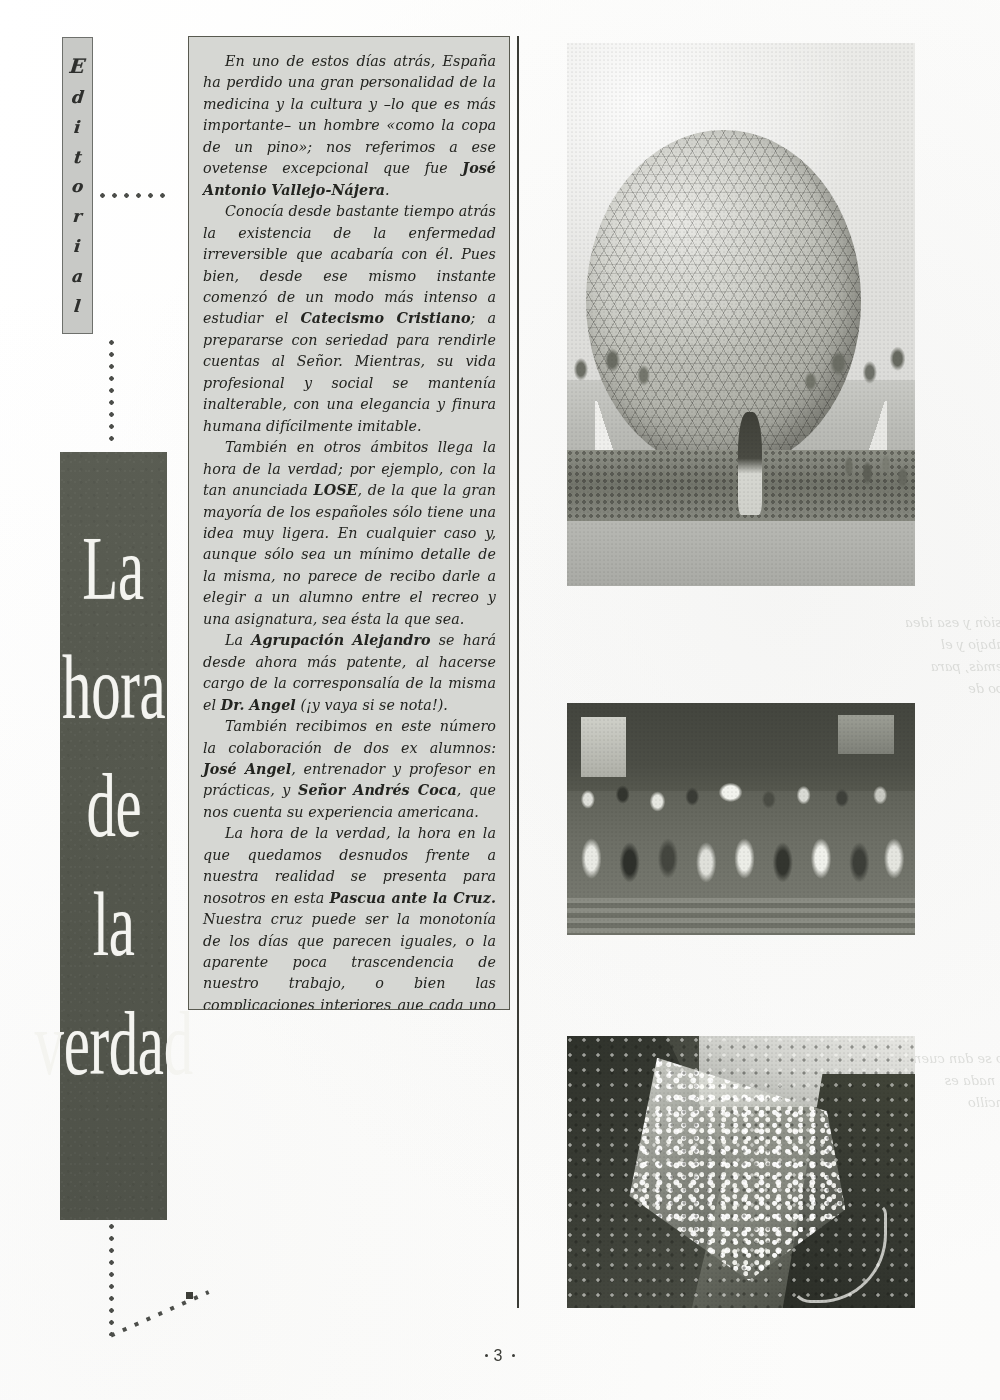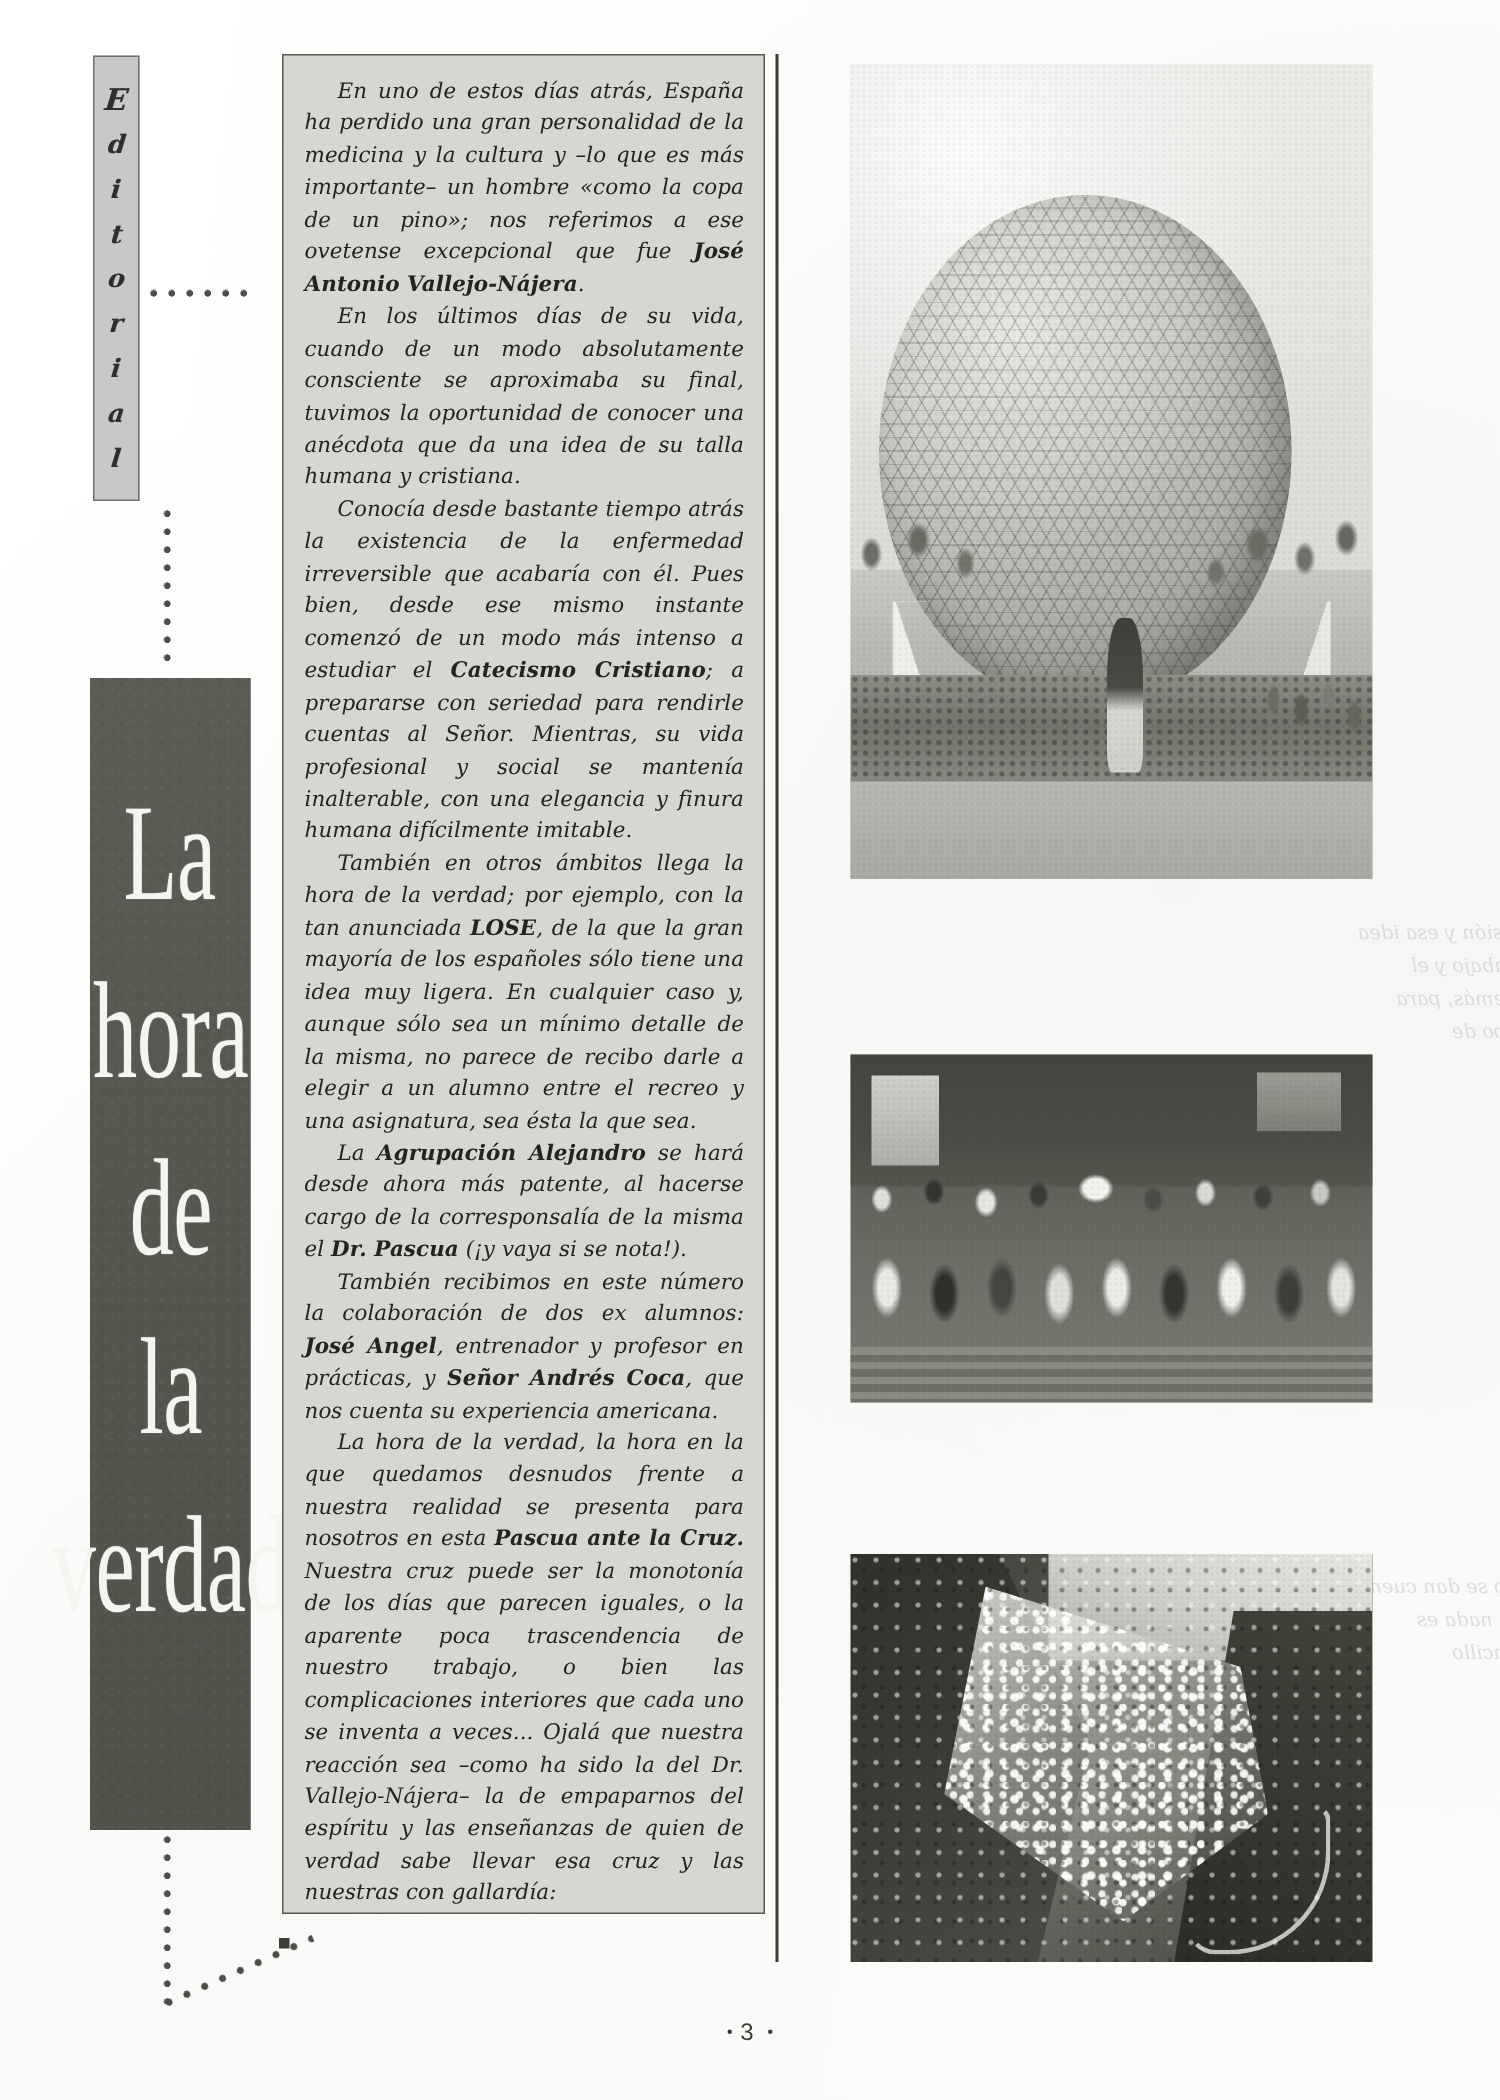--- a/index.html
+++ b/index.html
@@ -121,21 +121,21 @@
   #title-block .t3 { font-size: 92px; margin-bottom: 34px; }
   #title-block .t4 { font-size: 92px; margin-bottom: 34px; }
   #title-block .t5 { font-size: 92px; }
 
   
   #text-column {
     position: absolute;
     left: 188px;
     top: 36px;
     width: 322px;
-    height: 1240px;
+    height: 974px;
     background: #d6d7d3;
     border: 1.6px solid #58594f;
     box-sizing: border-box;
     padding: 14px 13px 10px 14px;
     overflow: hidden;
   }
   #text-column .body {
     font-family: "DejaVu Serif", serif;
     font-style: italic;
     font-size: 14.3px;
@@ -434,24 +434,23 @@
     <div class="tline t1">La</div>
     <div class="tline t2">hora</div>
     <div class="tline t3">de</div>
     <div class="tline t4">la</div>
     <div class="tline t5">verdad</div>
   </div>
 
   <div id="text-column">
     <div class="body">
       <p>En uno de estos días atrás, España ha perdido una gran personalidad de la medicina y la cultura y –lo que es más importante– un hombre «como la copa de un pino»; nos referimos a ese ovetense excepcional que fue <b>José Antonio Vallejo-Nájera</b>.</p>
-      <p>En los últimos días de su vida, cuando de un modo absolutamente consciente se aproximaba su final, tuvimos la oportunidad de conocer una anécdota que da una idea de su talla humana y cristiana.</p>
       <p>Conocía desde bastante tiempo atrás la existencia de la enfermedad irreversible que acabaría con él. Pues bien, desde ese mismo instante comenzó de un modo más intenso a estudiar el <b>Catecismo Cristiano</b>; a prepararse con seriedad para rendirle cuentas al Señor. Mientras, su vida profesional y social se mantenía inalterable, con una elegancia y finura humana difícilmente imitable.</p>
       <p>También en otros ámbitos llega la hora de la verdad; por ejemplo, con la tan anunciada <b>LOSE</b>, de la que la gran mayoría de los españoles sólo tiene una idea muy ligera. En cualquier caso y, aunque sólo sea un mínimo detalle de la misma, no parece de recibo darle a elegir a un alumno entre el recreo y una asignatura, sea ésta la que sea.</p>
-      <p>La <b>Agrupación Alejandro</b> se hará desde ahora más patente, al hacerse cargo de la corresponsalía de la misma el <b>Dr. Pascua</b> (¡y vaya si se nota!).</p>
+      <p>La <b>Agrupación Alejandro</b> se hará desde ahora más patente, al hacerse cargo de la corresponsalía de la misma el <b>Dr. Angel</b> (¡y vaya si se nota!).</p>
       <p>También recibimos en este número la colaboración de dos ex alumnos: <b>José Angel</b>, entrenador y profesor en prácticas, y <b>Señor Andrés Coca</b>, que nos cuenta su experiencia americana.</p>
       <p>La hora  de la verdad, la hora en la que quedamos desnudos frente a nuestra realidad se presenta para nosotros en esta <b>Pascua ante la Cruz.</b> Nuestra cruz puede ser la monotonía de los días que parecen iguales, o la aparente poca trascendencia de nuestro trabajo, o bien las complicaciones interiores que cada uno se inventa a veces... Ojalá que nuestra reacción sea –como ha sido la del Dr. Vallejo-Nájera– la de empaparnos del espíritu y las enseñanzas de quien de verdad sabe llevar esa cruz y las nuestras con gallardía: </p>
     </div>
   </div>
   <div id="col-corner-marker"></div>
 
   <div id="divider-rule"></div>
 
   <div class="bleed" style="left:905px; top:612px;">de la ilusión y esa idea
 de su trabajo y el

